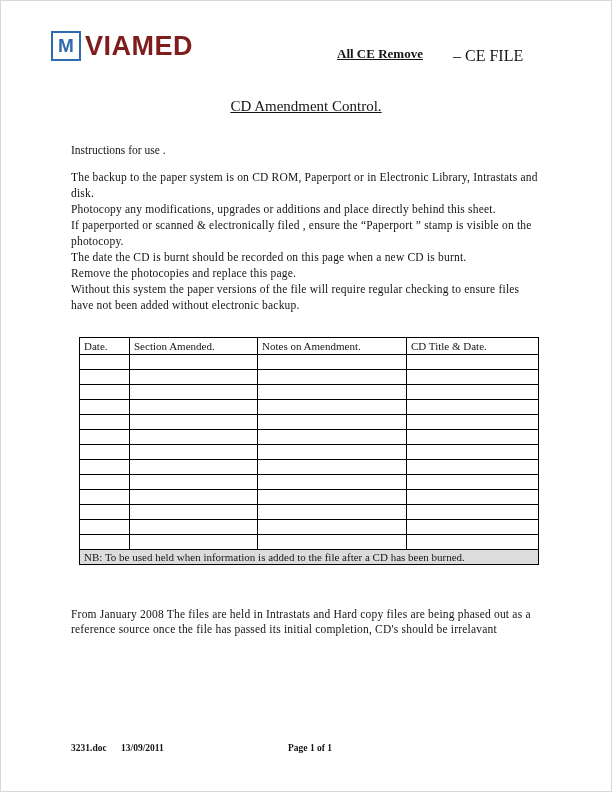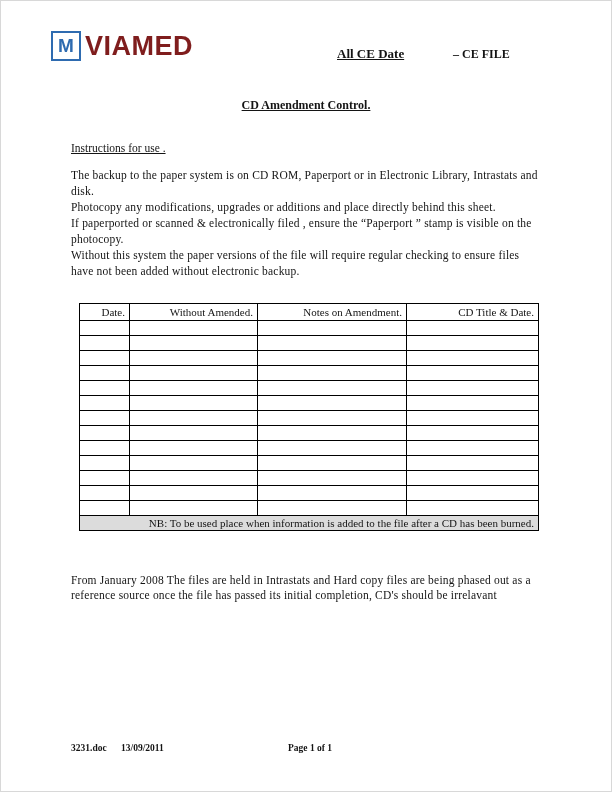--- a/index.html
+++ b/index.html
@@ -31,54 +31,53 @@
     font-weight: bold; font-size: 27px; color: #7f1d1d;
     letter-spacing: 0.5px; line-height: 1;
   }
   .header-center {
     position: absolute; left: 336px; top: 45px;
     font-weight: bold; font-size: 13px;
     text-decoration: underline;
   }
   .header-right {
     position: absolute; left: 452px; top: 46px;
-    font-weight: bold; font-size: 12px;
+    font-weight: normal; font-size: 16px;
   }
   
   .doc-title {
     margin-top: 97px;
     text-align: center;
-    font-weight: bold; font-size: 12px;
+    font-weight: normal; font-size: 15px;
     text-decoration: underline;
   }
   .instructions-heading {
     margin: 29px 0 0 70px;
     font-size: 11.5px;
-    text-decoration: underline;
   }
   
   .body-text {
     margin: 13px 70px 0 70px;
     font-size: 11.5px;
     line-height: 16px;
     letter-spacing: 0.2px;
   }
   .body-text p { margin: 0; }
   
   table.amend-table {
     margin: 24px 0 0 78px;
     border-collapse: collapse;
     width: 459px;
     table-layout: fixed;
   }
   table.amend-table th, table.amend-table td {
     border: 1px solid #000000;
     font-size: 11px;
     font-weight: normal;
-    text-align: right;
+    text-align: left;
     padding: 1px 4px;
     height: 12px;
     overflow: hidden;
     white-space: nowrap;
   }
   table.amend-table thead th { height: 14px; }
   .col-date { width: 50px; }
   .col-section { width: 128px; }
   .col-notes { width: 149px; }
   .col-cd { width: 132px; }
@@ -108,46 +107,48 @@
 
 <div class="page">
 
   <div class="header">
     <div class="logo">
       <span class="logo-box">
         <span>M</span>
       </span>
       <span class="logo-text">VIAMED</span>
     </div>
-    <div class="header-center">All CE Date</div>
+    <div class="header-center">All CE Remove</div>
     <div class="header-right">– CE FILE</div>
   </div>
 
   <div class="doc-title">CD Amendment Control.</div>
 
   <div class="instructions-heading">Instructions for use .</div>
 
   <div class="body-text">
     <p>The backup to the paper system is on CD ROM, Paperport or in Electronic Library, Intrastats and disk.</p>
     <p>Photocopy any modifications, upgrades or additions and place directly behind this sheet.</p>
     <p>If paperported or scanned &amp; electronically filed , ensure the “Paperport ” stamp is visible on the photocopy.</p>
+    <p>The date the CD is burnt should be recorded on this page when a new CD is burnt.</p>
+    <p>Remove the photocopies and replace this page.</p>
     <p>Without this system the paper versions of the file will require regular checking to ensure files have not been added without electronic backup.</p>
   </div>
 
   <table class="amend-table">
     <colgroup>
       <col class="col-date">
       <col class="col-section">
       <col class="col-notes">
       <col class="col-cd">
     </colgroup>
     <thead>
       <tr id="table-head-row">
           <th>Date.</th>
-          <th>Without Amended.</th>
+          <th>Section Amended.</th>
           <th>Notes on Amendment.</th>
           <th>CD Title &amp; Date.</th>
         </tr>
     </thead>
     <tbody id="table-body">
         <tr>
           <td>&nbsp;</td>
           <td>&nbsp;</td>
           <td>&nbsp;</td>
           <td>&nbsp;</td>
@@ -220,21 +221,21 @@
         </tr>
         <tr>
           <td>&nbsp;</td>
           <td>&nbsp;</td>
           <td>&nbsp;</td>
           <td>&nbsp;</td>
         </tr>
       </tbody>
     <tfoot>
       <tr>
-        <td colspan="4" class="nb-cell">NB: To be used place when information is added to the file after a CD has been burned.</td>
+        <td colspan="4" class="nb-cell">NB: To be used held when information is added to the file after a CD has been burned.</td>
       </tr>
     </tfoot>
   </table>
 
   <div class="closing">From January 2008 The files are held in Intrastats and Hard copy files are being phased out as a reference source once the file has passed its initial completion, CD's should be irrelavant</div>
 
   <div class="footer">
     <span class="footer-doc">3231.doc</span>
     <span class="footer-date">13/09/2011</span>
     <span class="footer-page">Page 1 of 1</span>

